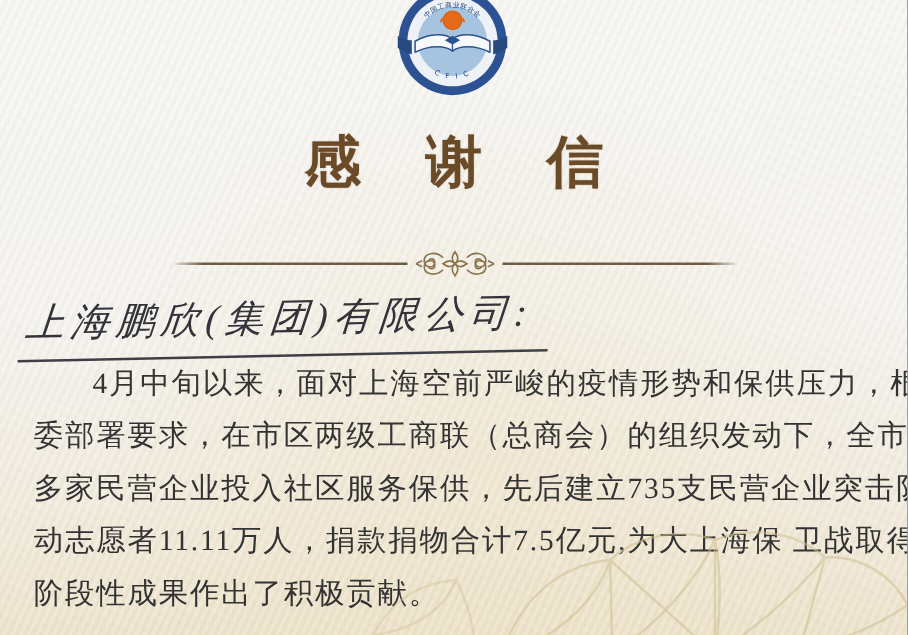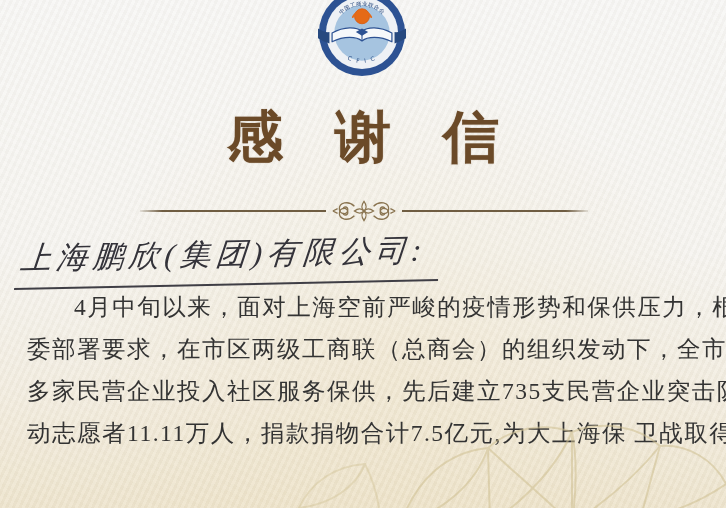--- a/index.html
+++ b/index.html
@@ -14,21 +14,21 @@
     content:"";position:absolute;inset:0;pointer-events:none;opacity:.35;
     background:
       repeating-linear-gradient(115deg, rgba(255,255,255,.55) 0 3px, rgba(222,220,214,.35) 3px 6px),
       repeating-linear-gradient(25deg, rgba(255,255,255,.3) 0 4px, rgba(230,228,222,.25) 4px 8px);
   }
   
   .emblem{position:absolute;left:318px;top:-11px;width:88px;height:88px;}
   
   .title{
     position:absolute;top:100px;left:0;width:726px;text-align:center;
-    font-size:56px;font-weight:bold;letter-spacing:52px;padding-left:52px;box-sizing:border-box;
+    font-size:45px;font-weight:bold;letter-spacing:52px;padding-left:52px;box-sizing:border-box;
     color:#6b4a28;text-shadow:0 0 1px rgba(107,74,40,.6);
   }
   
   .divider{position:absolute;top:186px;left:140px;width:448px;height:50px;display:flex;align-items:center;}
   .divider .rule{flex:1;height:2px;background:#6f5d42;}
   .divider .rule.left{background:linear-gradient(to right, rgba(111,93,66,.15), #6f5d42 12%);}
   .divider .rule.right{background:linear-gradient(to left, rgba(111,93,66,.15), #6f5d42 12%);}
   .divider svg{flex:0 0 auto;margin:0 2px;}
   
   .salutation{
@@ -104,20 +104,21 @@
     <div class="rule right"></div>
   </div>
 
   <div class="salutation">上海鹏欣(集团)有限公司:</div>
 
   <div class="body-text">
     <div class="body-line indent">4月中旬以来，面对上海空前严峻的疫情形势和保供压力，根据市</div>
     <div class="body-line">委部署要求，在市区两级工商联（总商会）的组织发动下，全市5500</div>
     <div class="body-line">多家民营企业投入社区服务保供，先后建立735支民营企业突击队，发</div>
     <div class="body-line">动志愿者11.11万人，捐款捐物合计7.5亿元,为大上海保 卫战取得重大</div>
+    <div class="body-line">阶段性成果作出了积极贡献。</div>
   </div>
 
   <svg class="watermark" width="340" height="120" viewBox="0 0 340 120" fill="none" stroke="#cfc092" stroke-width="2">
     <path d="M8 120 C24 72 56 46 96 42 C84 78 50 106 8 120 Z"></path>
     <path d="M96 42 C118 22 152 16 180 26 C164 62 132 94 98 118 Z"></path>
     <path d="M180 26 C210 14 246 20 268 40 C244 70 210 98 180 118 Z"></path>
     <path d="M268 40 C296 38 322 54 334 78 C308 96 276 108 248 114 Z"></path>
     <path d="M96 42 C120 64 150 90 180 118"></path>
     <path d="M180 26 C186 56 184 88 180 118"></path>
   </svg>

